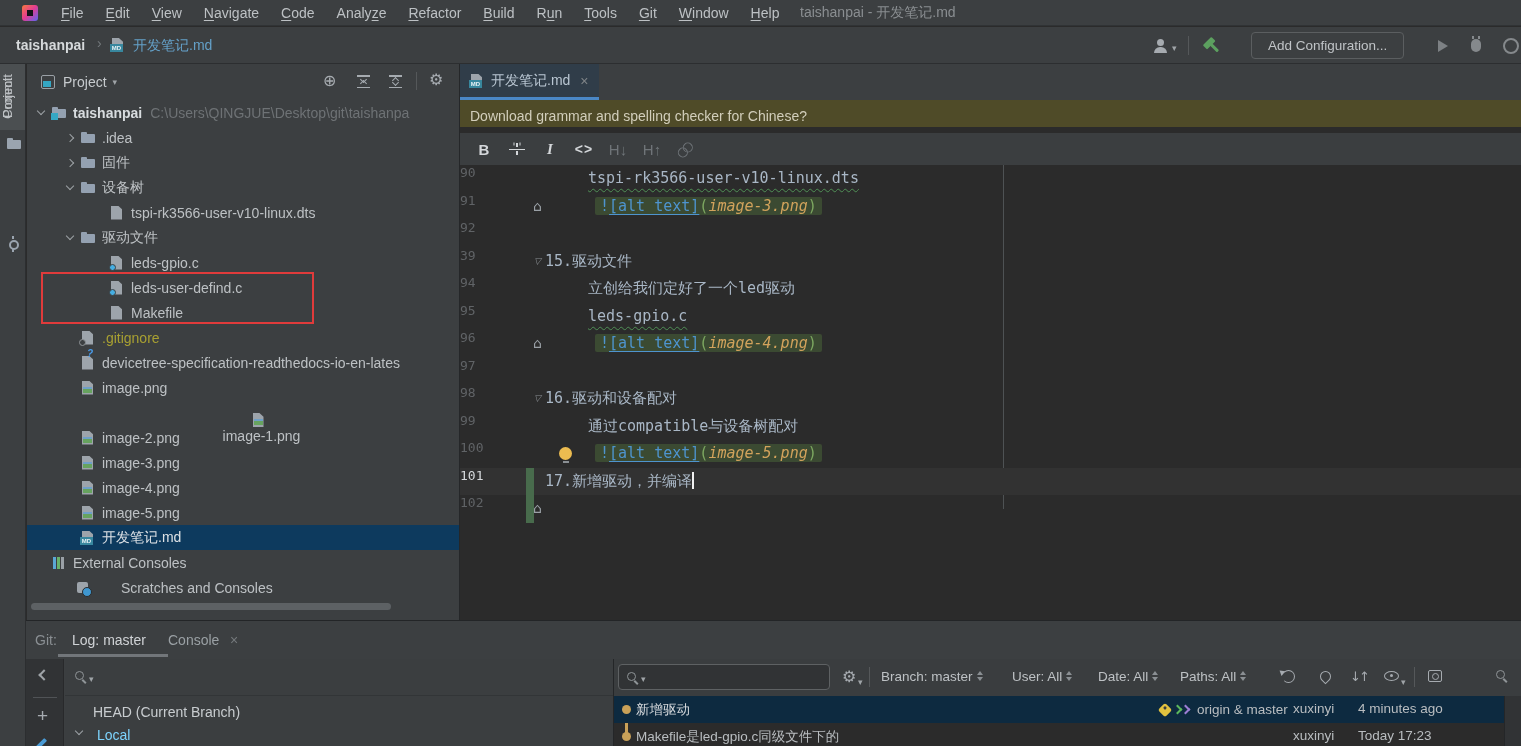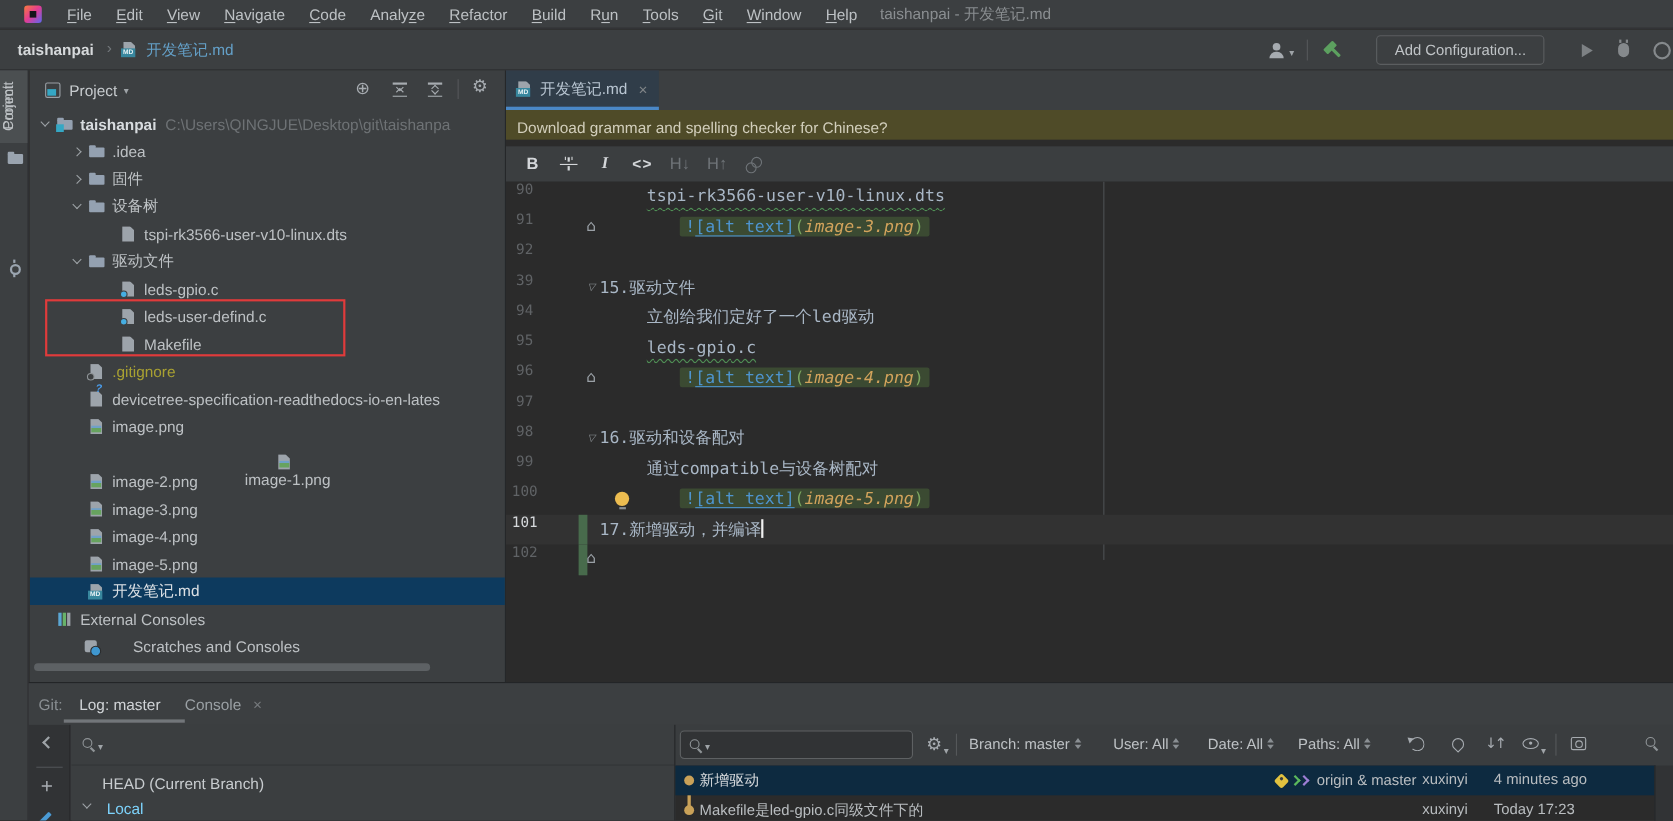--- a/index.html
+++ b/index.html
@@ -130,32 +130,32 @@
         box-shadow:0 8px 0 #d4d7da, -3px -1px 0 -0.5px #d4d7da, 3px -1px 0 -0.5px #d4d7da; }
   .ic-link { position:relative; width:18px; height:14px; transform:rotate(-45deg); }
   .ic-link::before { content:""; position:absolute; left:0; top:3px; width:8px; height:8px; border:1.6px solid #6f7478; border-radius:50%; }
   .ic-link::after { content:""; position:absolute; left:7px; top:3px; width:8px; height:8px; border:1.6px solid #6f7478; border-radius:50%; }
 
   #edlines { position:absolute; left:0; top:101px; width:100%; height:455px; overflow:hidden; }
   #fold-line { position:absolute; left:543px; top:0; width:1px; height:344px; background:#4e5254; z-index:0; }
   .ed-row { position:relative; height:27.5px; line-height:27.5px; white-space:nowrap; }
   .ed-row:first-child { margin-top:-13.5px; }
   .ed-row.cur { background:#323232; }
-  .lnum { display:inline-block; width:34px; text-align:center; font:13px "DejaVu Sans Mono",monospace;
+  .lnum { display:inline-block; width:34px; text-align:left; font:13px "DejaVu Sans Mono",monospace;
           color:#606366; vertical-align:top; }
   .ed-row.cur .lnum { color:#d6d9dc; }
   .chg { position:absolute; left:66px; top:0; bottom:0; width:8px; background:#486b4c; }
   .gut-home { position:absolute; left:73px; top:0; color:#9aa0a6; font-size:14px;
               font-family:"DejaVu Sans",sans-serif; line-height:27.5px; z-index:1; }
   .gut-fold { position:absolute; left:74px; top:0; color:#8a8f93; font-size:9px; line-height:27.5px; z-index:1; }
   .gut-bulb { position:absolute; left:99px; top:7px; width:13px; height:13px; border-radius:50%; background:#ecbc50; z-index:1; }
   .gut-bulb::after { content:""; position:absolute; left:3.5px; bottom:-3px; width:6px; height:2.5px; background:#8a8f93; }
   .ltext { display:inline-block; vertical-align:top; font-family:"DejaVu Sans Mono",monospace;
            font-size:15px; color:#a9b7c6; white-space:pre; }
-  .ml-head { margin-left:51px; } .ml-body { margin-left:94px; } .ml-chip { margin-left:96px;padding-left:28px; }
+  .ml-head { margin-left:51px; } .ml-body { margin-left:94px; } .ml-chip { margin-left:73px;padding-left:28px; }
   .chip { background:#3b4a32; border-radius:2px; padding:0 5px; }
   .tk.link { color:#4e94ce; }
   .tk.ul { text-decoration:underline; text-underline-offset:3px; }
   .tk.paren { color:#7da861; }
   .tk.file { color:#d2a35c; font-style:italic; }
   .tk.sq { text-decoration-line:underline; text-decoration-style:wavy; text-decoration-color:#4f8f55;
            text-decoration-thickness:1px; text-underline-offset:5px; }
   .caret { display:inline-block; width:2px; height:17px; background:#f0f0f0; vertical-align:-3px; }
 
   

